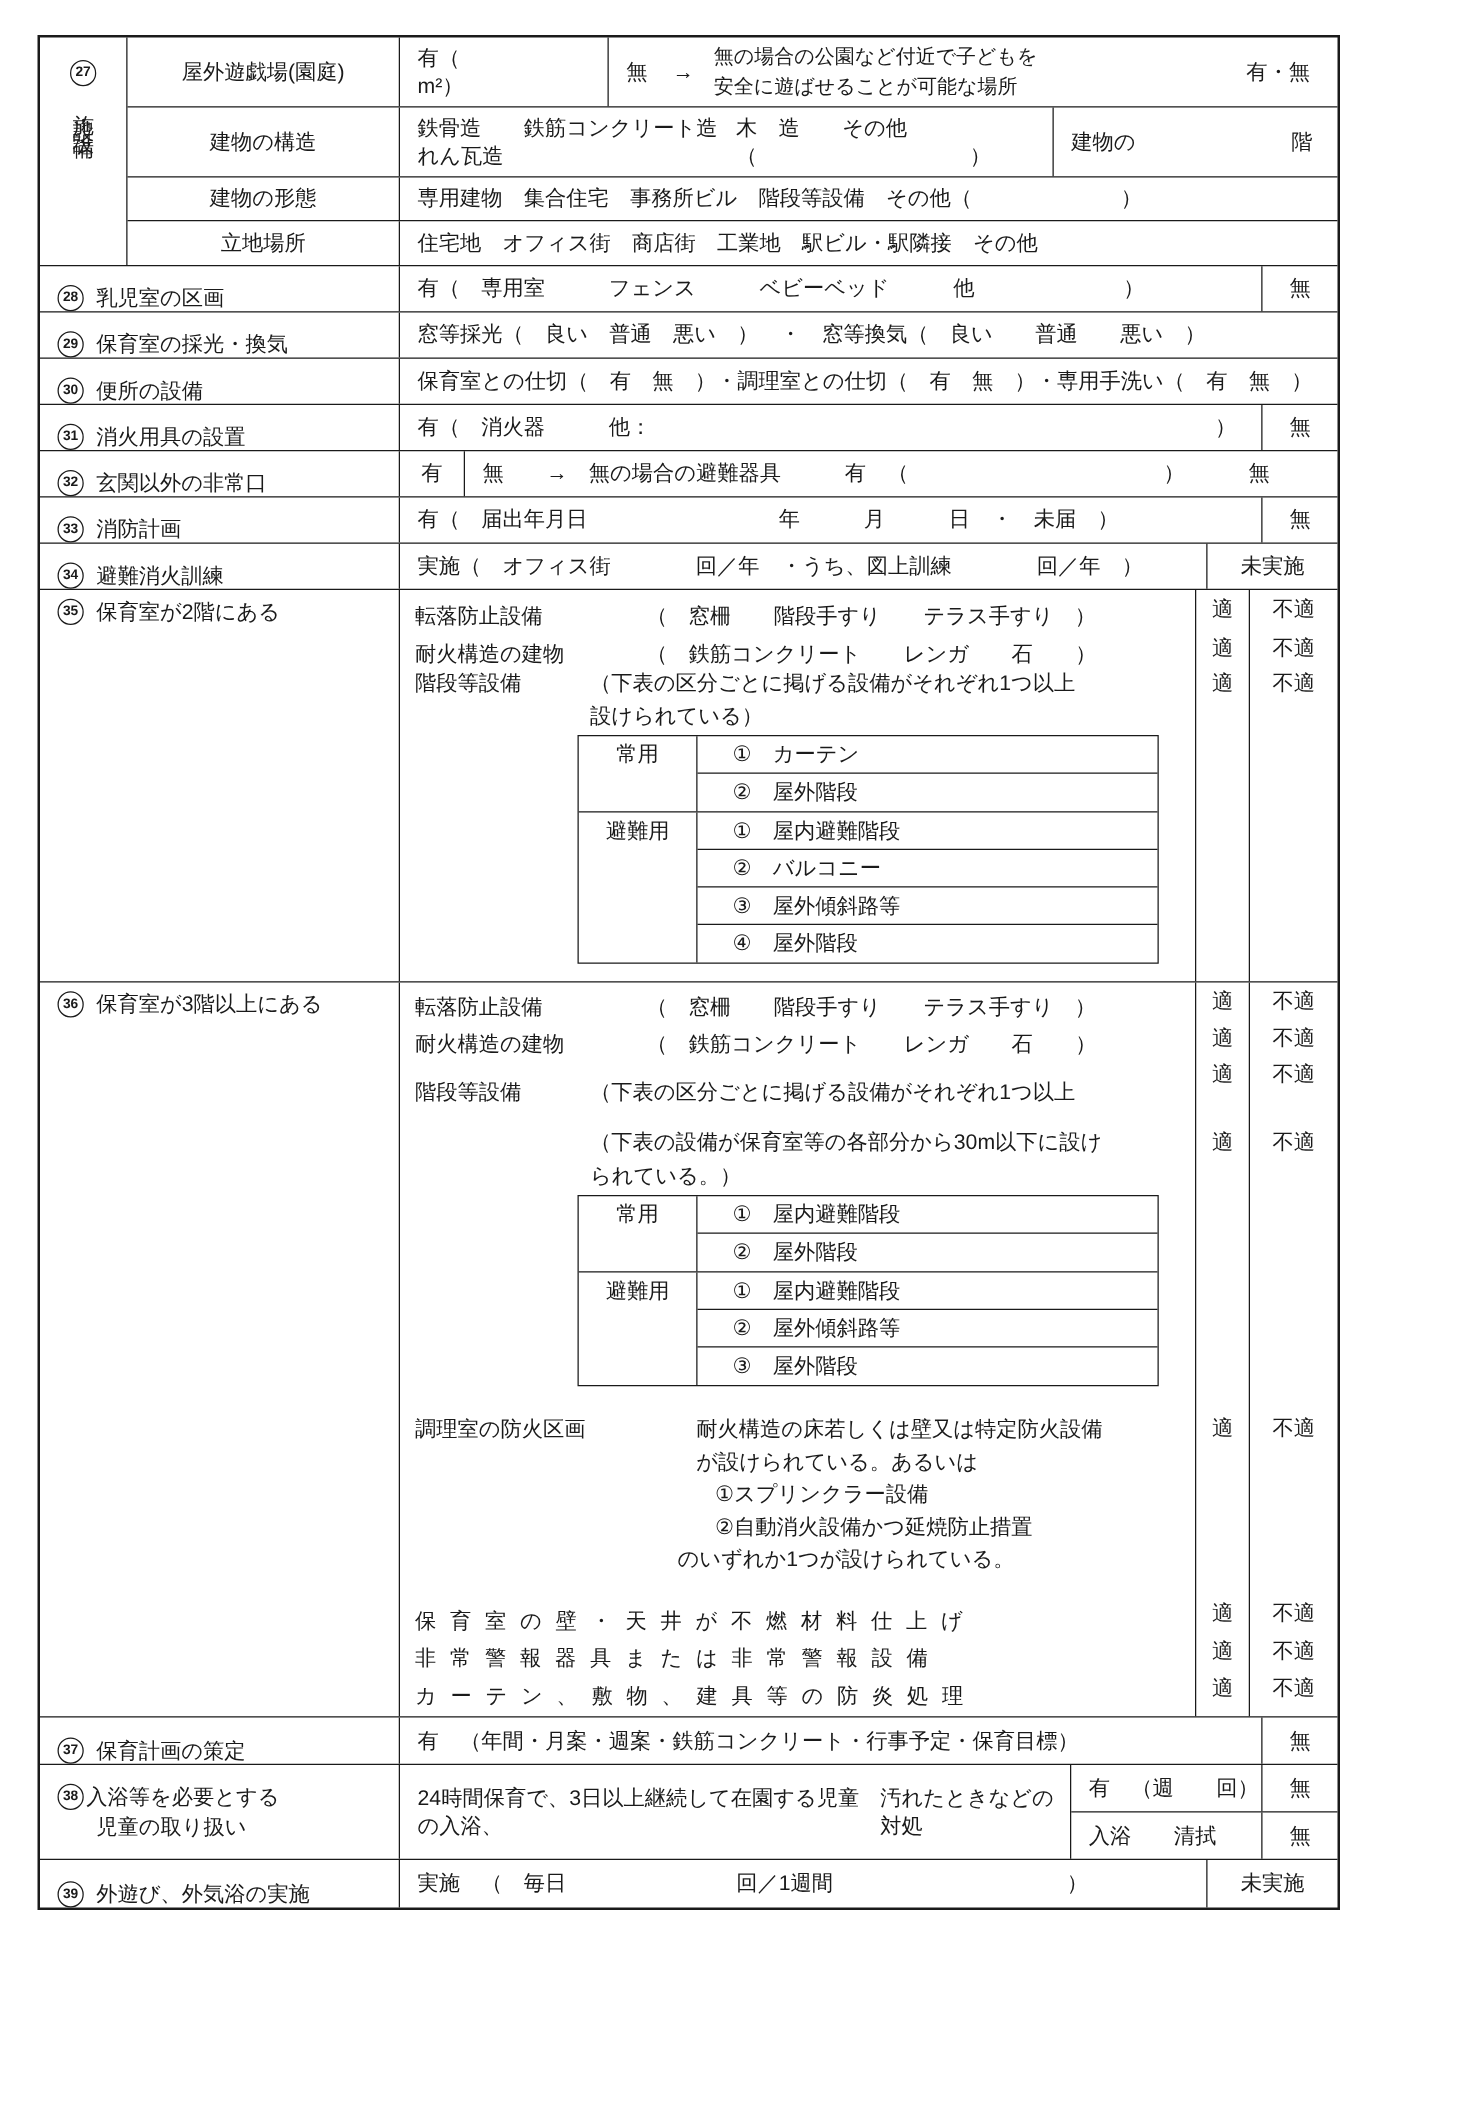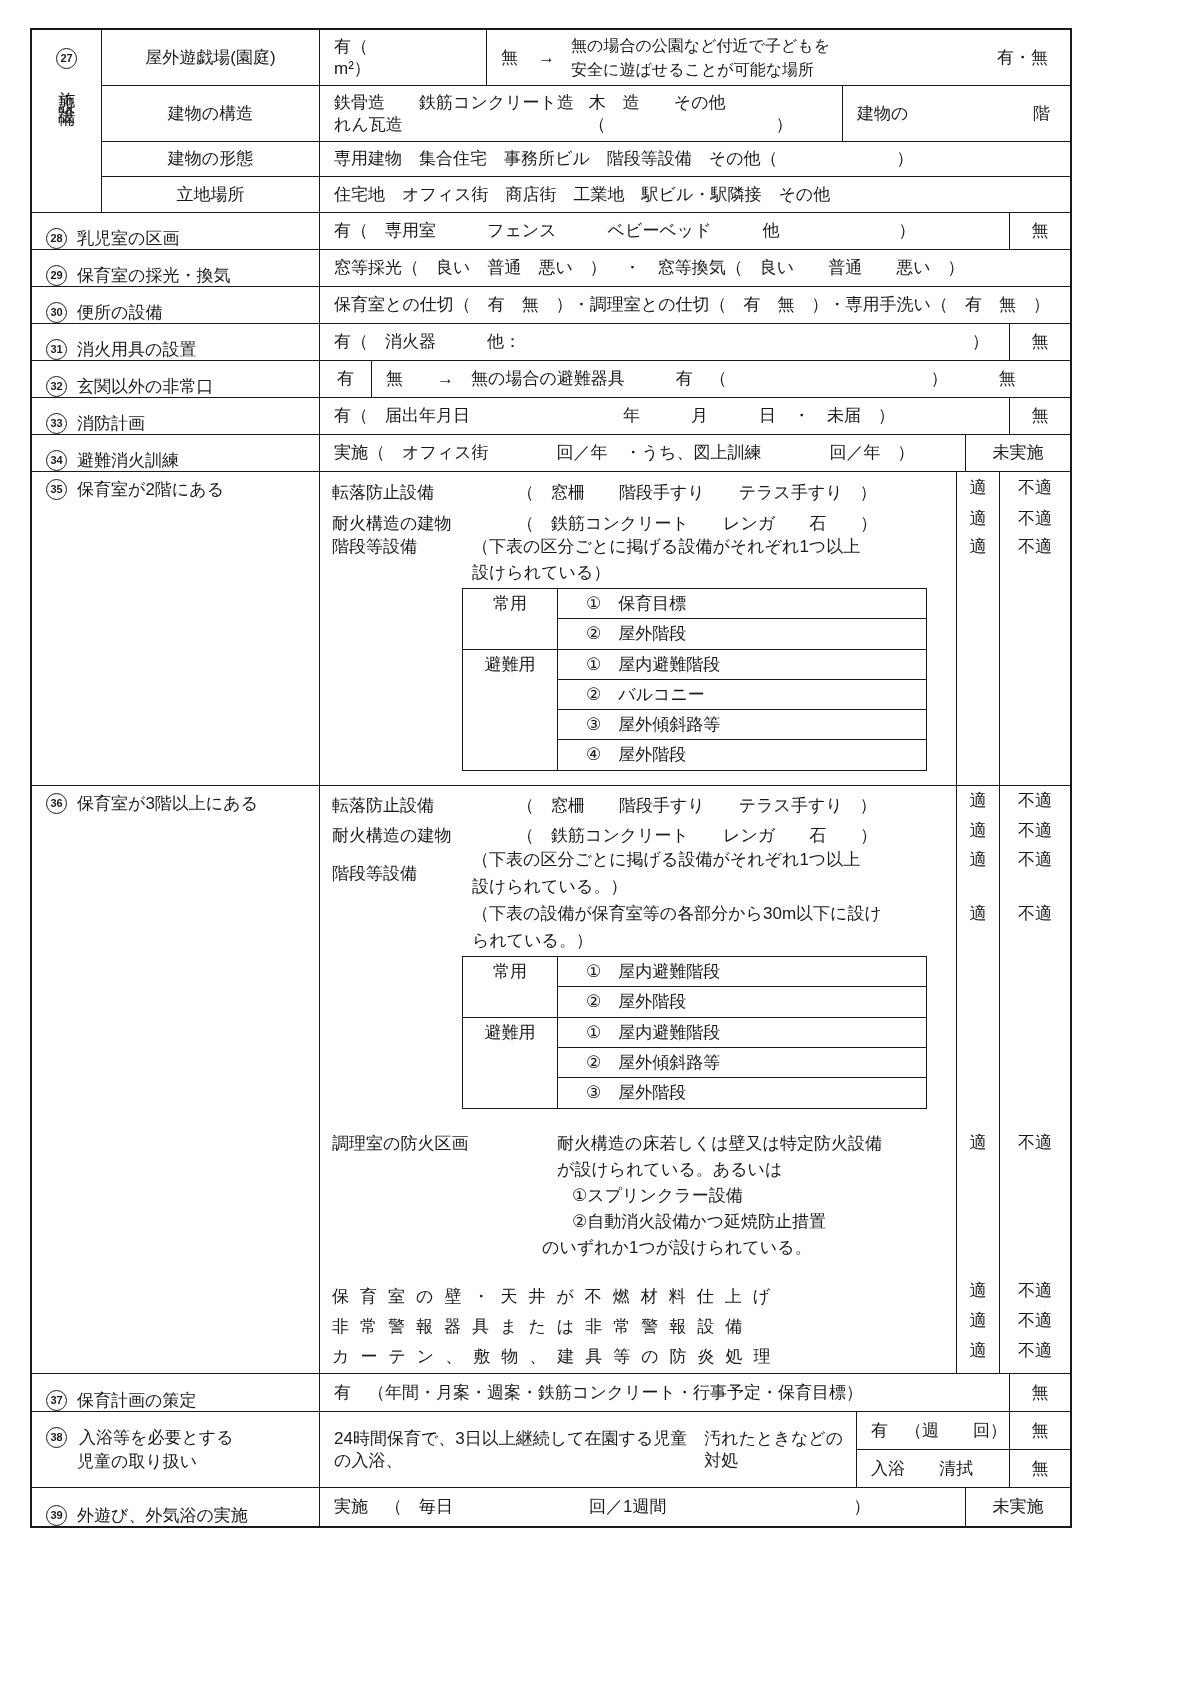--- a/index.html
+++ b/index.html
@@ -195,21 +195,21 @@
           <span class="srlbl140 lh26">階段等設備</span>
           <span class="lh26">
             <span class="blk">（下表の区分ごとに掲げる設備がそれぞれ1つ以上</span>
             <span class="blk">設けられている）</span>
           </span>
         </div>
         <div class="inner-tbl">
           <div class="it-sec bb">
             <div class="it-lbl">常用</div>
             <div class="f1 stack">
-              <div class="it-row">①　保育目標</div>
+              <div class="it-row">①　カーテン</div>
               <div class="it-row nbb">②　屋外階段</div>
             </div>
           </div>
           <div class="it-sec">
             <div class="it-lbl">避難用</div>
             <div class="f1 stack">
               <div class="it-row">①　屋内避難階段</div>
               <div class="it-row">②　バルコニー</div>
               <div class="it-row">③　屋外傾斜路等</div>
               <div class="it-row nbb">④　屋外階段</div>
@@ -242,21 +242,20 @@
           <span>（　窓柵　　階段手すり　　テラス手すり　）</span>
         </div>
         <div class="subrow h30">
           <span class="srlbl">耐火構造の建物</span>
           <span>（　鉄筋コンクリート　　レンガ　　石　　）</span>
         </div>
         <div class="subrow h54 mid">
           <span class="srlbl140 lh27">階段等設備</span>
           <span class="lh27">
             <span class="blk">（下表の区分ごとに掲げる設備がそれぞれ1つ以上</span>
-            <span class="blk">設けられている。）</span>
           </span>
         </div>
         <div class="subrow h54 top ind152">
           <span class="lh27">
             <span class="blk">（下表の設備が保育室等の各部分から30m以下に設け</span>
             <span class="blk">られている。）</span>
           </span>
         </div>
         <div class="inner-tbl">
           <div class="it-sec bb">
@@ -322,21 +321,21 @@
     <div class="lblcell br">
       <span class="circ">37</span>
       <span>保育計画の策定</span>
     </div>
     <div class="c f1 pl14 br">有　（年間・月案・週案・鉄筋コンクリート・行事予定・保育目標）</div>
     <div class="c w60 ctr">無</div>
   </div>
 
   <div class="r h76">
     <div class="lblcell br" style="flex-direction:column;align-items:flex-start;justify-content:center;gap:2px">
-      <span class="c" style="gap:12px">
+      <span class="c" style="gap:2px">
         <span class="circ">38</span>
         <span>入浴等を必要とする</span>
       </span>
       <span class="ml31">児童の取り扱い</span>
     </div>
     <div class="c w537 pl14 br">
       <span class="lines">
         <span class="blk">24時間保育で、3日以上継続して在園する児童の入浴、</span>
         <span class="blk">汚れたときなどの対処</span>
       </span>

